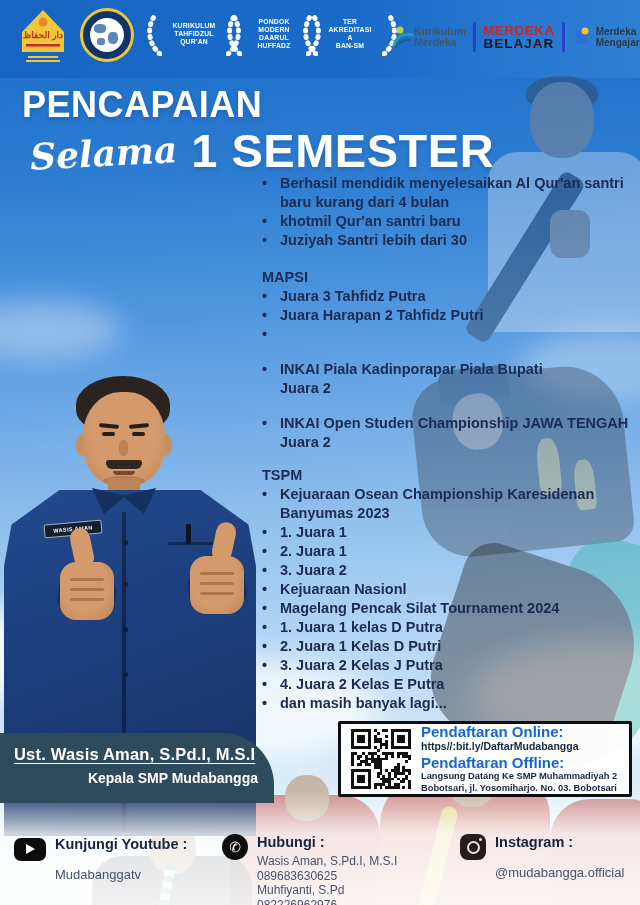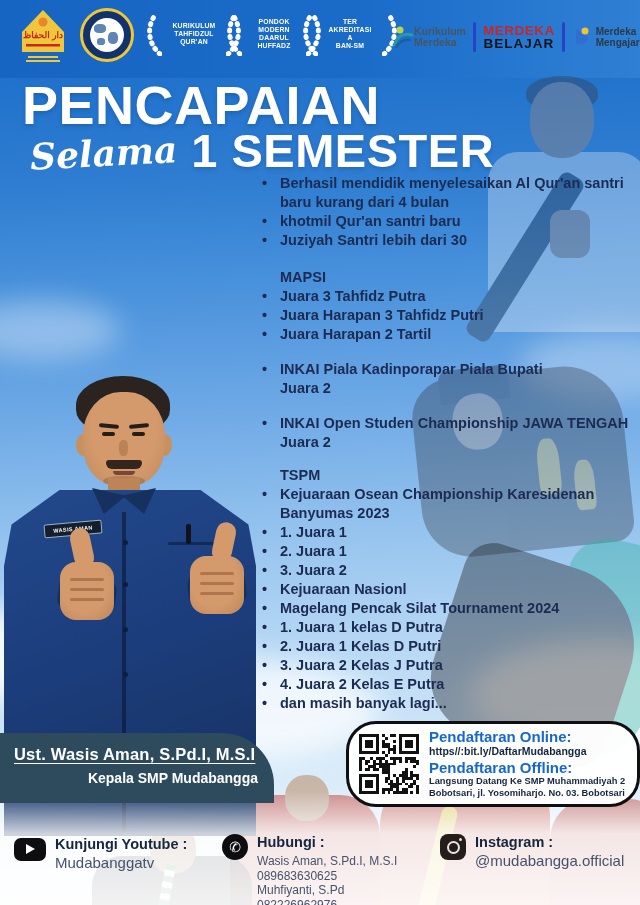--- a/index.html
+++ b/index.html
@@ -68,36 +68,36 @@
   .km { display:flex; align-items:center; gap:0; }
   .km .txt { font-size:10.5px; font-weight:bold; color:#47555f; line-height:11.5px; }
   .mb { text-align:center; line-height:13px; }
   .mb .t1 { color:#c6262c; font-weight:bold; font-size:13.5px; letter-spacing:.5px; }
   .mb .t2 { color:#14151a; font-weight:bold; font-size:13.5px; letter-spacing:1px; }
   .vbar { width:3px; height:30px; background:#2742c8; border-radius:2px; }
   .mm { display:flex; align-items:center; gap:4px; }
   .mm .txt { font-size:10px; font-weight:bold; color:#2b3947; line-height:11px; }
   
   .title { position:absolute; left:22px; top:80px; color:#fff; z-index:6; }
-  .title .t1 { font-size:54px; font-weight:800; letter-spacing:.5px; line-height:50px;
+  .title .t1 { font-size:36px; font-weight:800; letter-spacing:.5px; line-height:50px;
     text-shadow:0 2px 4px rgba(10,40,90,.25); }
   .title .row2 { display:flex; align-items:flex-end; margin-top:-4px; }
   .title .script { font-family:"DejaVu Serif", serif; font-style:italic; font-weight:bold;
     font-size:36px; margin:0 14px 2px 8px; transform:rotate(-3deg); }
   .title .t2 { font-size:47px; font-weight:800; letter-spacing:.5px; line-height:50px;
     text-shadow:0 2px 4px rgba(10,40,90,.25); }
   
   .ach { position:absolute; left:262px; top:174px; width:378px; z-index:6;
     color:#1c2b52; font-weight:bold; font-size:14.5px; }
   .ach .sec { margin-bottom:0; }
   .ach .sec.s1 { margin-bottom:18px; }
   .ach .sec.s2 { margin-bottom:16px; }
   .ach .sec.s3 { margin-bottom:16px; }
   .ach .sec.s4 { margin-bottom:14px; }
-  .ach .hd { margin-left:18px; line-height:19px; }
+  .ach .hd { line-height:19px; }
   .ach .li { display:flex; line-height:19px; }
   .ach .li .dot { width:18px; flex:0 0 18px; }
   .ach .li .tx { white-space:pre-line; }
   
   .man { position:absolute; left:0; top:372px; width:262px; height:462px; z-index:4; }
   .man div { position:absolute; }
   .man .hair { left:76px; top:4px; width:94px; height:58px; background:#2a2320; border-radius:50% 50% 42% 42%; }
   .man .face { left:83px; top:20px; width:82px; height:94px; border-radius:46% 46% 42% 42%;
     background:radial-gradient(ellipse at 50% 38%, #d49a6c 0 55%, #c08a5d 100%); }
   .man .ear { top:62px; width:14px; height:22px; background:#c8905f; border-radius:50%; }
@@ -137,46 +137,46 @@
   .man .fl { width:34px; height:2.5px; background:rgba(130,75,40,.45); border-radius:2px; }
   .man .fl.f1l { left:70px; top:206px; } .man .fl.f2l { left:70px; top:216px; } .man .fl.f3l { left:70px; top:226px; }
   .man .fl.f1r { left:200px; top:200px; } .man .fl.f2r { left:200px; top:210px; } .man .fl.f3r { left:200px; top:220px; }
   
   .principal { position:absolute; left:0; top:733px; width:274px; height:70px; z-index:7;
     background:#2e4b5e; border-radius:0 52px 0 0; padding:12px 16px 0 14px; }
   .principal .nm { color:#fff; font-weight:bold; font-size:16.5px; text-decoration:underline;
     text-underline-offset:3px; letter-spacing:.2px; }
   .principal .ttl { color:#fff; font-weight:bold; font-size:14px; text-align:right; margin-top:6px; }
   
-  .card { position:absolute; left:338px; top:721px; width:294px; height:86px; z-index:7;
-    background:rgba(255,255,255,.97); border:3px solid #0f0f12; border-radius:30px;
-    display:flex; align-items:center; padding:6px 8px 6px 8px; gap:8px;margin-left:8px; }
+  .card { position:absolute; left:338px; top:721px; width:294px; height:76px; z-index:7;
+    background:rgba(255,255,255,.97); border:3px solid #0f0f12; border-radius:2px;
+    display:flex; align-items:center; padding:6px 8px 6px 8px; gap:8px; }
   .qr { width:64px; height:64px; flex:0 0 64px; background:#fff; padding:2px;
     display:grid; grid-template-columns:repeat(21,1fr); grid-template-rows:repeat(21,1fr); }
   .qr i { display:block; } .qr i.d { background:#111; }
   .card .col { flex:1; }
   .card .lbl { color:#1767cf; font-weight:bold; font-size:15px; line-height:16px; }
   .card .url { color:#15253f; font-weight:bold; font-size:10.5px; line-height:13px; }
   .card .addr { color:#15253f; font-weight:bold; font-size:9.3px; line-height:11.5px; white-space:pre-line; }
   
   .white-band { position:absolute; left:0; top:790px; width:640px; height:115px; z-index:5;
     background:linear-gradient(180deg, rgba(255,255,255,0) 0%, rgba(255,255,255,.78) 38%, rgba(255,255,255,.9) 100%); }
   .footer { position:absolute; left:0; top:830px; width:640px; height:75px; z-index:8; color:#16263e; }
   .fcol { position:absolute; display:flex; gap:9px; }
   .fcol .flabel { font-weight:bold; font-size:14.5px; }
-  .fcol .fval { font-size:15px; color:#46526b; margin-top:2px; }
+  .fcol .fval { font-size:13px; color:#46526b; margin-top:15px; }
   .f-yt { left:14px; top:6px; }
   .yt-icon { width:32px; height:23px; background:#0d0d0f; border-radius:7px; position:relative; flex:0 0 32px; margin-top:2px; }
   .yt-icon::after { content:""; position:absolute; left:12px; top:6px; border-left:9px solid #fff;
     border-top:5.5px solid transparent; border-bottom:5.5px solid transparent; }
   .f-ph { left:222px; top:4px; }
   .ph-icon { width:26px; height:26px; background:#0d0d0f; border-radius:50%; flex:0 0 26px;
     color:#fff; font-size:14px; text-align:center; line-height:26px; }
   .f-ph .fval { font-size:12px; line-height:14.5px; margin-top:4px; }
-  .f-ig { left:440px; top:4px; }
+  .f-ig { left:460px; top:4px; }
   .ig-icon { width:26px; height:26px; background:#251c1c; border-radius:8px; flex:0 0 26px; position:relative; }
   .ig-icon::before { content:""; position:absolute; left:7px; top:7px; width:9px; height:9px;
     border:2px solid #e8e2e2; border-radius:50%; }
   .ig-icon::after { content:""; position:absolute; right:4px; top:4px; width:3px; height:3px;
     background:#e8e2e2; border-radius:50%; }
 </style>
 </head>
 <body>
 
 <div class="page">
@@ -372,25 +372,24 @@
     </div>
     <div class="sec s2">
       <div class="hd">MAPSI</div>
       <div>
           <div class="li">
             <span class="dot">•</span>
             <span class="tx">Juara 3 Tahfidz Putra</span>
           </div>
           <div class="li">
             <span class="dot">•</span>
-            <span class="tx">Juara Harapan 3 Tahfidz Putri</span>
-          </div>
-          <div class="li">
-            <span class="dot">•</span>
-            <span class="tx">Juara Harapan 2 Tartil</span>
+            <span class="tx">Juara Harapan 2 Tahfidz Putri</span>
+          </div>
+          <div class="li">
+            <span class="dot">•</span>
           </div>
         </div>
     </div>
     <div class="sec s3">
       <div>
           <div class="li">
             <span class="dot">•</span>
             <span class="tx">INKAI Piala Kadinporapar Piala Bupati
 Juara 2</span>
           </div>

